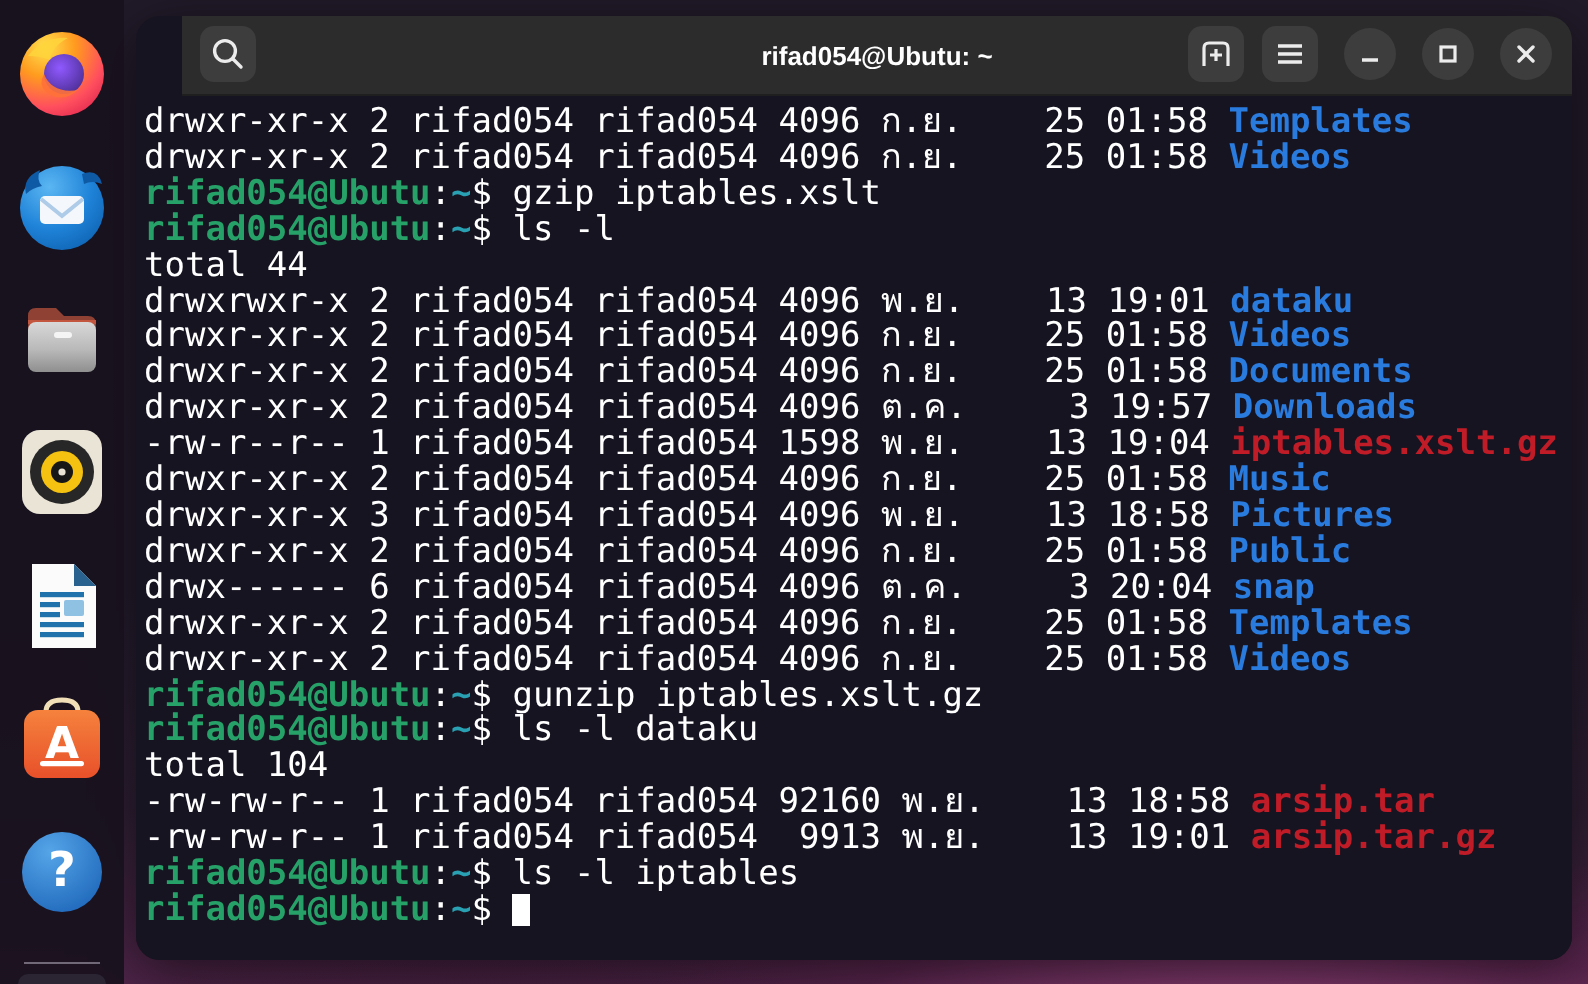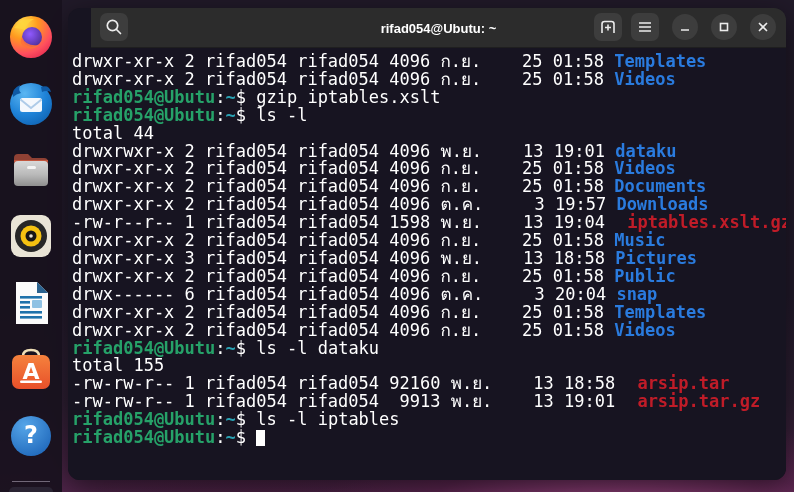--- a/index.html
+++ b/index.html
@@ -51,21 +51,21 @@
   .term-body{
     position:absolute;top:40px;left:0;right:0;bottom:0;
     background:var(--terminal-bg,#171421);
     padding:5px 0 0 4px;box-sizing:border-box;overflow:hidden;cursor:text;
   }
   .tline{white-space:pre;font-size:17px;line-height:17.9px;color:var(--foreground,#ffffff);}
   .seg-plain{color:var(--foreground,#ffffff);}
   .seg-prompt{color:var(--accent-green,#26a269);font-weight:bold;}
   .seg-path{color:var(--accent-cyan,#2aa1b3);font-weight:bold;}
   .seg-dir{color:var(--accent-blue,#2a7bde);font-weight:bold;}
-  .seg-archive{color:var(--accent-red,#c01c28);font-weight:bold;margin-left:12px;}
+  .seg-archive{color:var(--accent-red,#c01c28);font-weight:bold;}
   .cursor{display:inline-block;width:9px;height:16px;background:#ffffff;vertical-align:-3px;}
 </style>
 </head>
 <body>
 
 <div class="screen">
 
   <div class="dock">
 
     <button class="dock-item">
@@ -234,22 +234,23 @@
           <div class="tline"><span class="seg-plain">drwxr-xr-x 2 rifad054 rifad054 4096 ก.ย.    25 01:58 </span><span class="seg-dir">Videos</span></div>
           <div class="tline"><span class="seg-plain">drwxr-xr-x 2 rifad054 rifad054 4096 ก.ย.    25 01:58 </span><span class="seg-dir">Documents</span></div>
           <div class="tline"><span class="seg-plain">drwxr-xr-x 2 rifad054 rifad054 4096 ต.ค.     3 19:57 </span><span class="seg-dir">Downloads</span></div>
           <div class="tline"><span class="seg-plain">-rw-r--r-- 1 rifad054 rifad054 1598 พ.ย.    13 19:04 </span><span class="seg-archive">iptables.xslt.gz</span></div>
           <div class="tline"><span class="seg-plain">drwxr-xr-x 2 rifad054 rifad054 4096 ก.ย.    25 01:58 </span><span class="seg-dir">Music</span></div>
           <div class="tline"><span class="seg-plain">drwxr-xr-x 3 rifad054 rifad054 4096 พ.ย.    13 18:58 </span><span class="seg-dir">Pictures</span></div>
           <div class="tline"><span class="seg-plain">drwxr-xr-x 2 rifad054 rifad054 4096 ก.ย.    25 01:58 </span><span class="seg-dir">Public</span></div>
           <div class="tline"><span class="seg-plain">drwx------ 6 rifad054 rifad054 4096 ต.ค.     3 20:04 </span><span class="seg-dir">snap</span></div>
           <div class="tline"><span class="seg-plain">drwxr-xr-x 2 rifad054 rifad054 4096 ก.ย.    25 01:58 </span><span class="seg-dir">Templates</span></div>
           <div class="tline"><span class="seg-plain">drwxr-xr-x 2 rifad054 rifad054 4096 ก.ย.    25 01:58 </span><span class="seg-dir">Videos</span></div>
+          <div class="tline"><span class="seg-prompt">rifad054@Ubutu</span><span class="seg-plain">:</span><span class="seg-path">~</span><span class="seg-plain">$ gunzip iptables.xslt.gz</span></div>
           <div class="tline"><span class="seg-prompt">rifad054@Ubutu</span><span class="seg-plain">:</span><span class="seg-path">~</span><span class="seg-plain">$ ls -l dataku</span></div>
-          <div class="tline"><span class="seg-plain">total 155</span></div>
+          <div class="tline"><span class="seg-plain">total 104</span></div>
           <div class="tline"><span class="seg-plain">-rw-rw-r-- 1 rifad054 rifad054 92160 พ.ย.    13 18:58 </span><span class="seg-archive">arsip.tar</span></div>
           <div class="tline"><span class="seg-plain">-rw-rw-r-- 1 rifad054 rifad054  9913 พ.ย.    13 19:01 </span><span class="seg-archive">arsip.tar.gz</span></div>
           <div class="tline"><span class="seg-prompt">rifad054@Ubutu</span><span class="seg-plain">:</span><span class="seg-path">~</span><span class="seg-plain">$ ls -l iptables</span></div>
           <div class="tline"><span class="seg-prompt">rifad054@Ubutu</span><span class="seg-plain">:</span><span class="seg-path">~</span><span class="seg-plain">$ </span><span class="cursor"></span></div>
         </div>
     </div>
   </div>
 
 </div>
 

